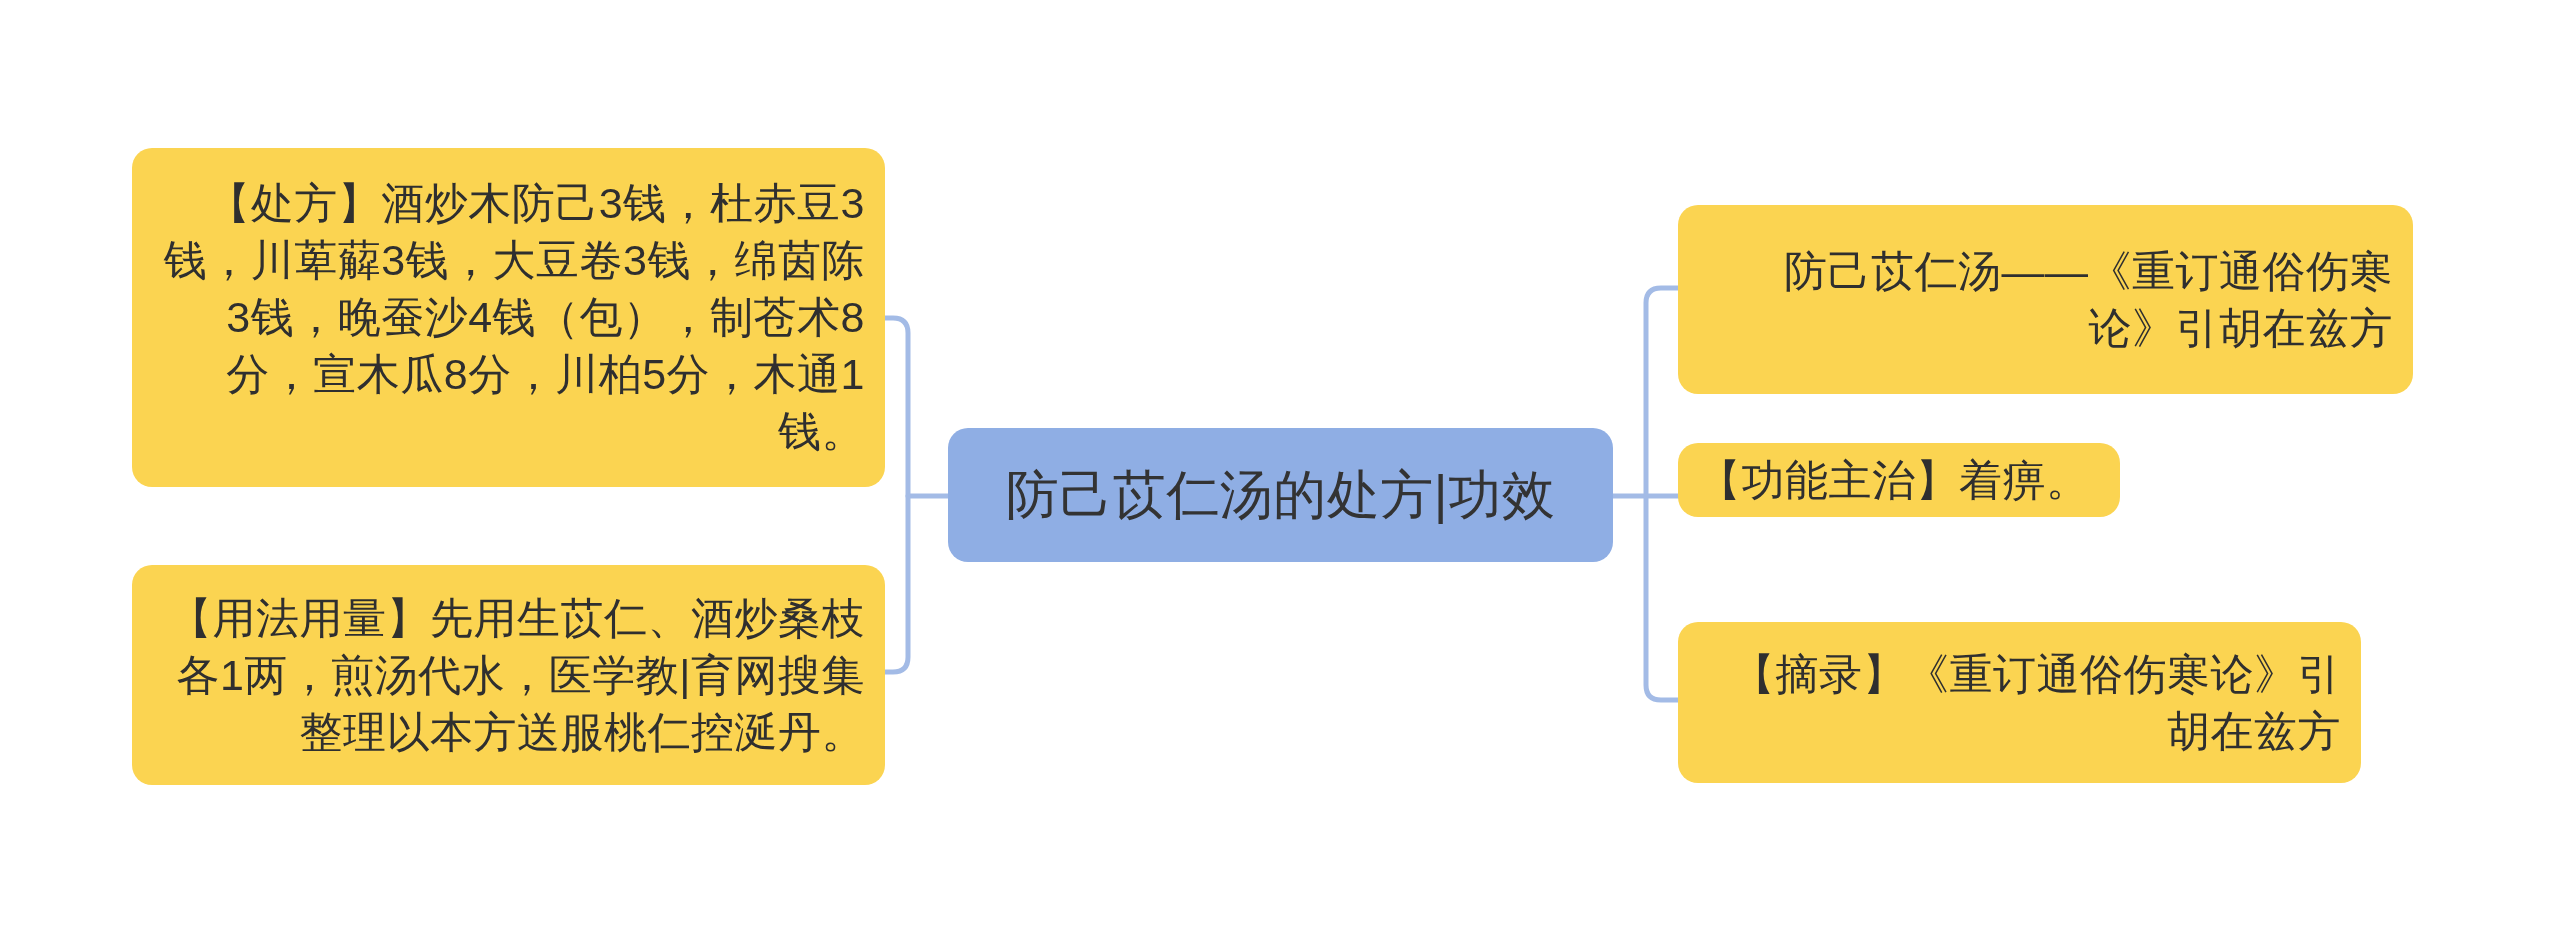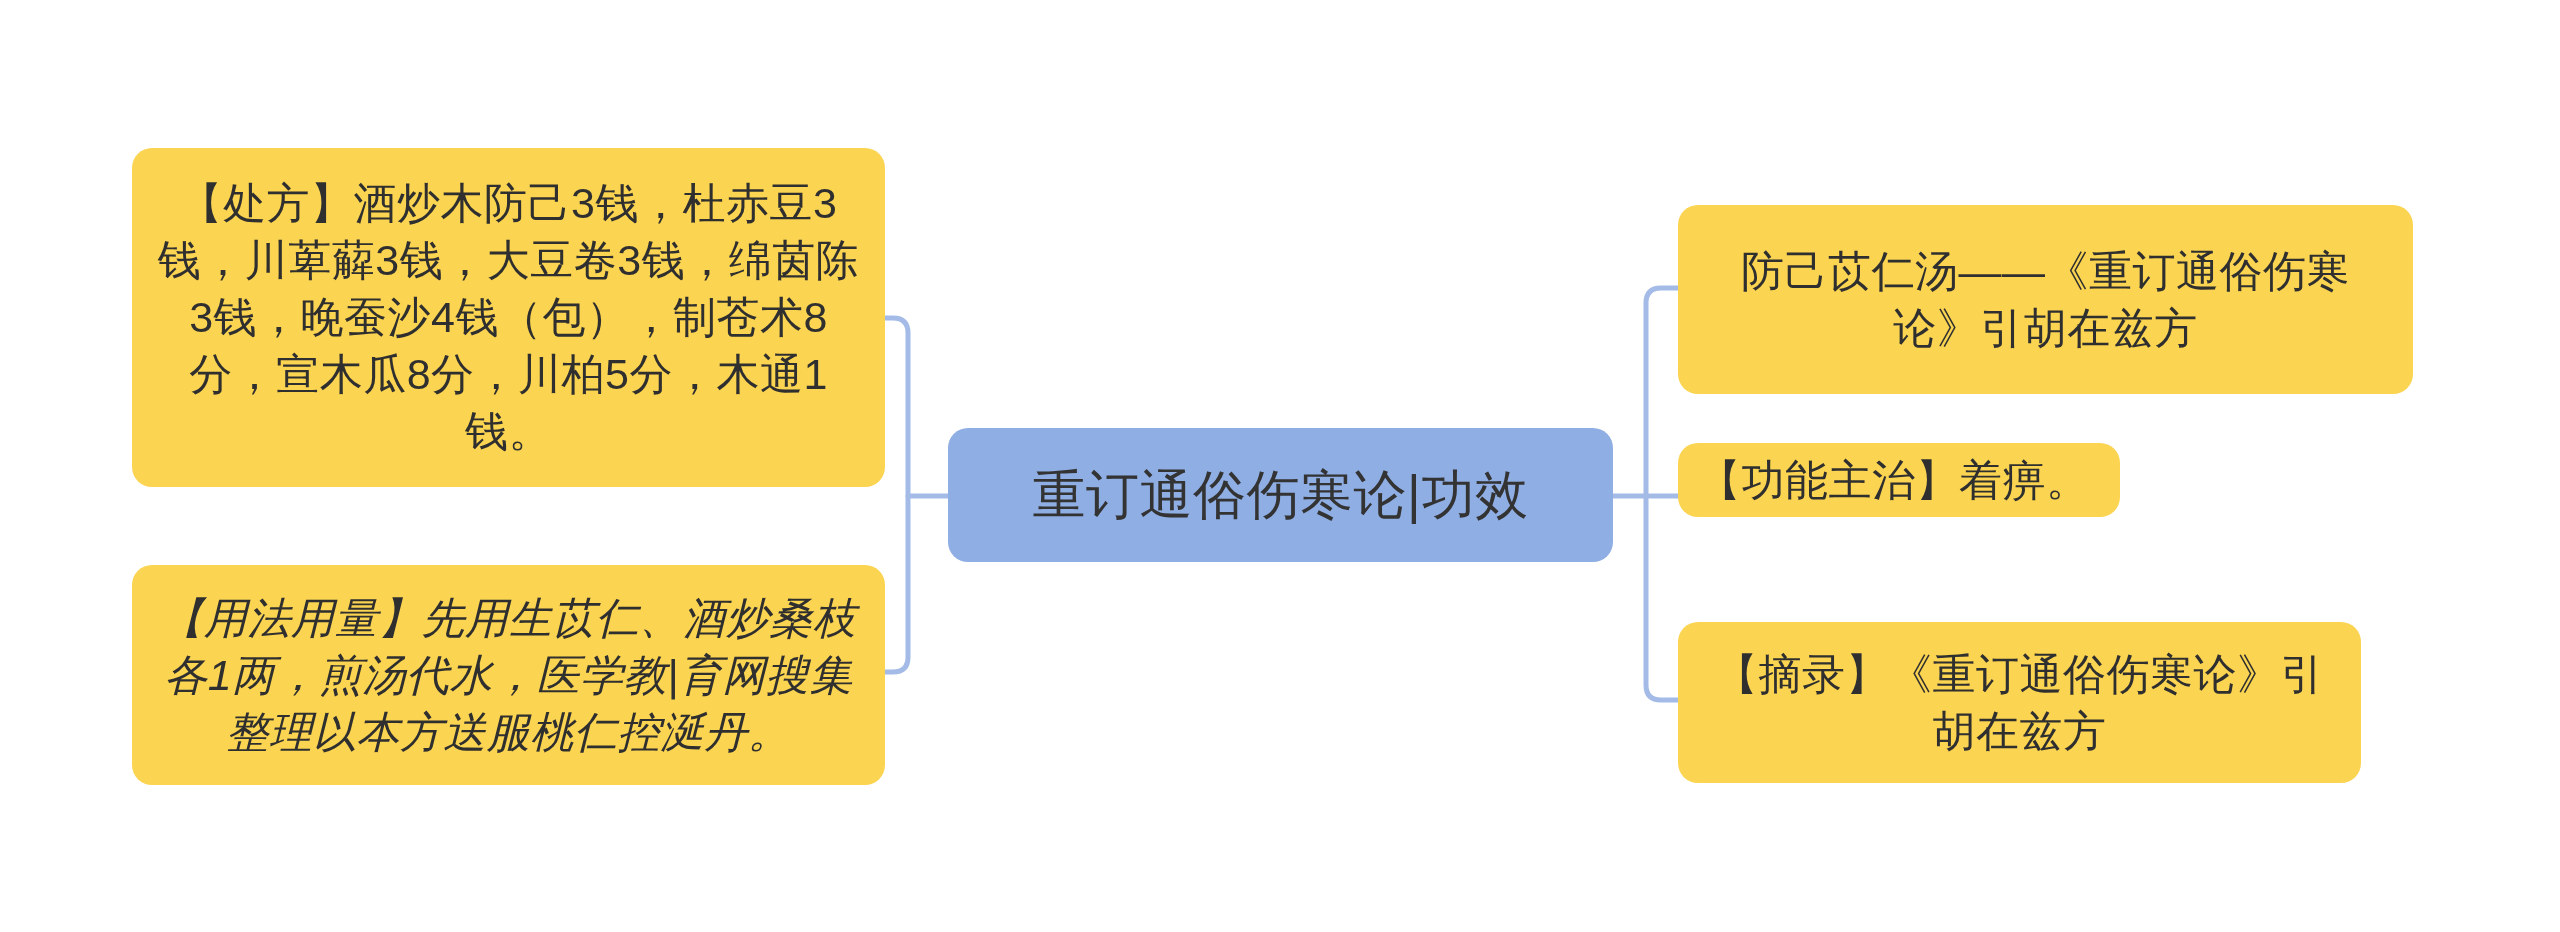--- a/index.html
+++ b/index.html
@@ -36,33 +36,33 @@
     display: flex;
     align-items: center;
     color: #2f2f2f;
     font-size: 43px;
     line-height: 57px;
     letter-spacing: 0.5px;
   }
   .node-yellow {
     background: #fbd451;
     padding: 20px 20px;
-    text-align: center;
+    text-align: right;
   }
   .node-root {
     background: #8faee4;
     justify-content: center;
     text-align: center;
     font-size: 53px;
     line-height: 60px;
     color: #333333;
   }
   
   #node-prescription { left: 132px; top: 148px; width: 753px; height: 339px; }
-  #node-usage        { left: 132px; top: 565px; width: 753px; height: 220px; font-style: italic; }
+  #node-usage        { left: 132px; top: 565px; width: 753px; height: 220px; }
   
   #node-root         { left: 948px; top: 428px; width: 665px; height: 134px; }
   
   #node-source       { left: 1678px; top: 205px; width: 735px; height: 189px; }
   #node-indication   { left: 1678px; top: 443px; width: 442px; height: 74px; }
   #node-excerpt      { left: 1678px; top: 622px; width: 683px; height: 161px; }
 </style>
 </head>
 <body>
 
@@ -77,21 +77,21 @@
 
   <div class="node node-yellow" id="node-prescription">
     <span>【处方】酒炒木防己3钱，杜赤豆3钱，川萆薢3钱，大豆卷3钱，绵茵陈3钱，晚蚕沙4钱（包），制苍术8分，宣木瓜8分，川柏5分，木通1钱。</span>
   </div>
 
   <div class="node node-yellow" id="node-usage">
     <span>【用法用量】先用生苡仁、酒炒桑枝各1两，煎汤代水，医学教|育网搜集整理以本方送服桃仁控涎丹。</span>
   </div>
 
   <div class="node node-root" id="node-root">
-    <span>重订通俗伤寒论|功效</span>
+    <span>防己苡仁汤的处方|功效</span>
   </div>
 
   <div class="node node-yellow" id="node-source">
     <span>防己苡仁汤——《重订通俗伤寒论》引胡在兹方</span>
   </div>
 
   <div class="node node-yellow" id="node-indication">
     <span>【功能主治】着痹。</span>
   </div>
 

